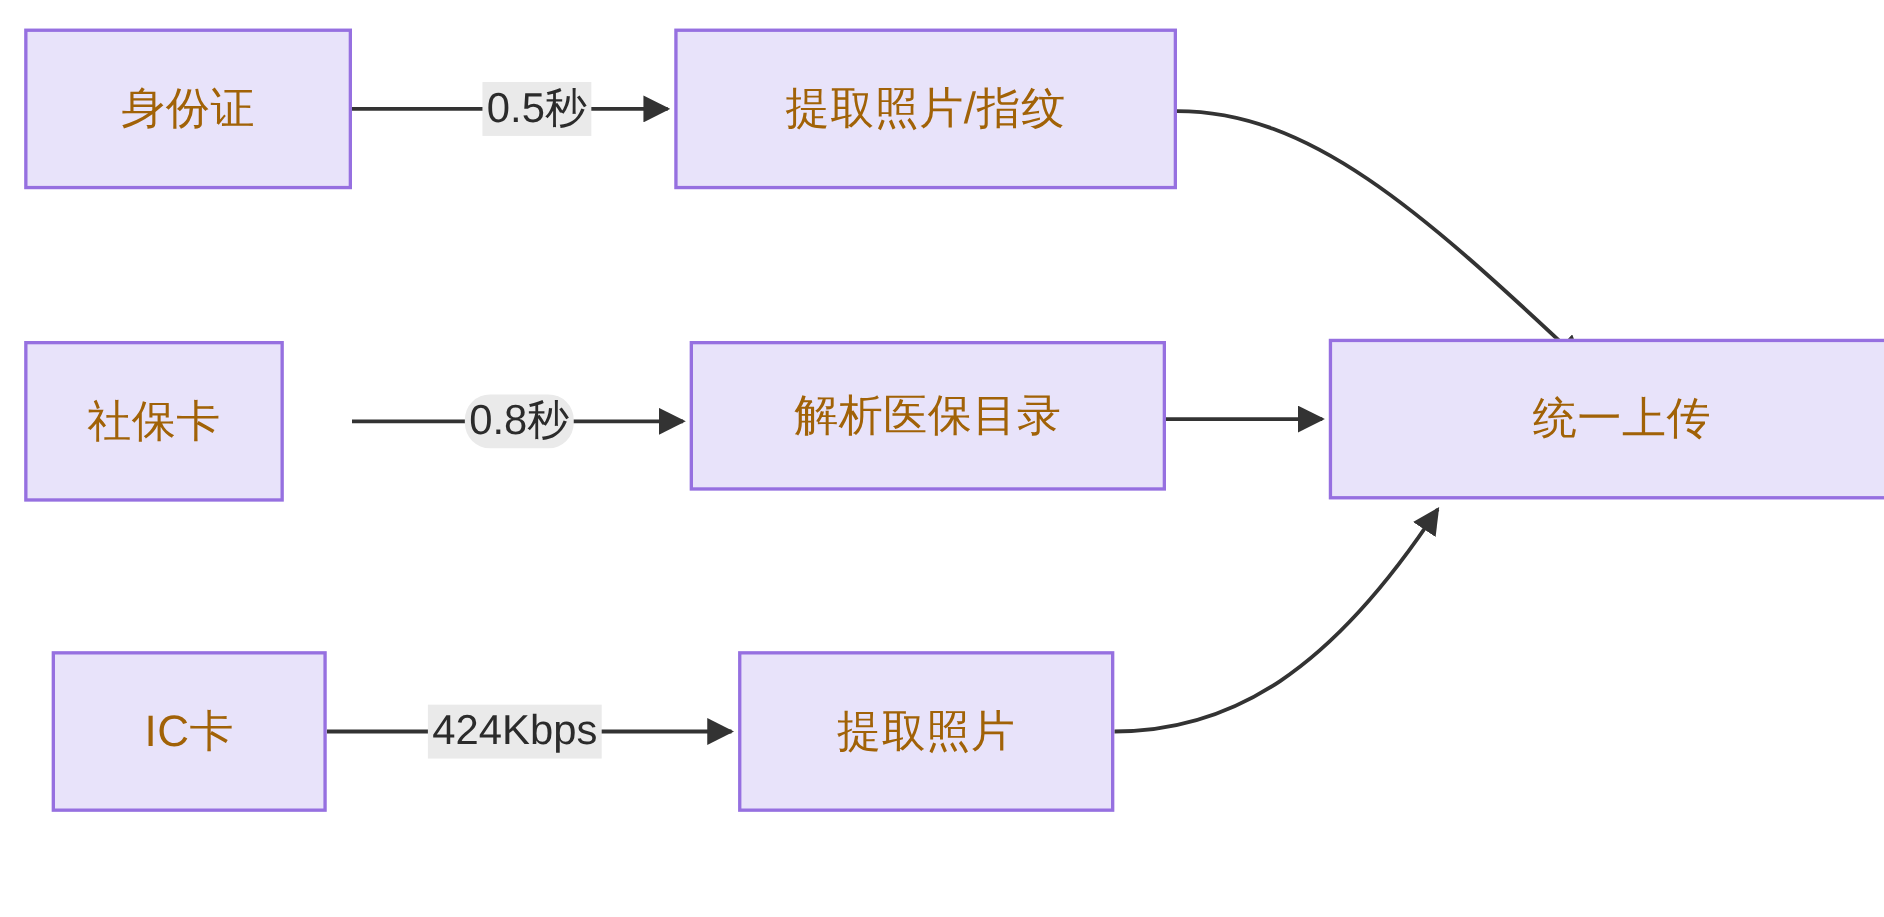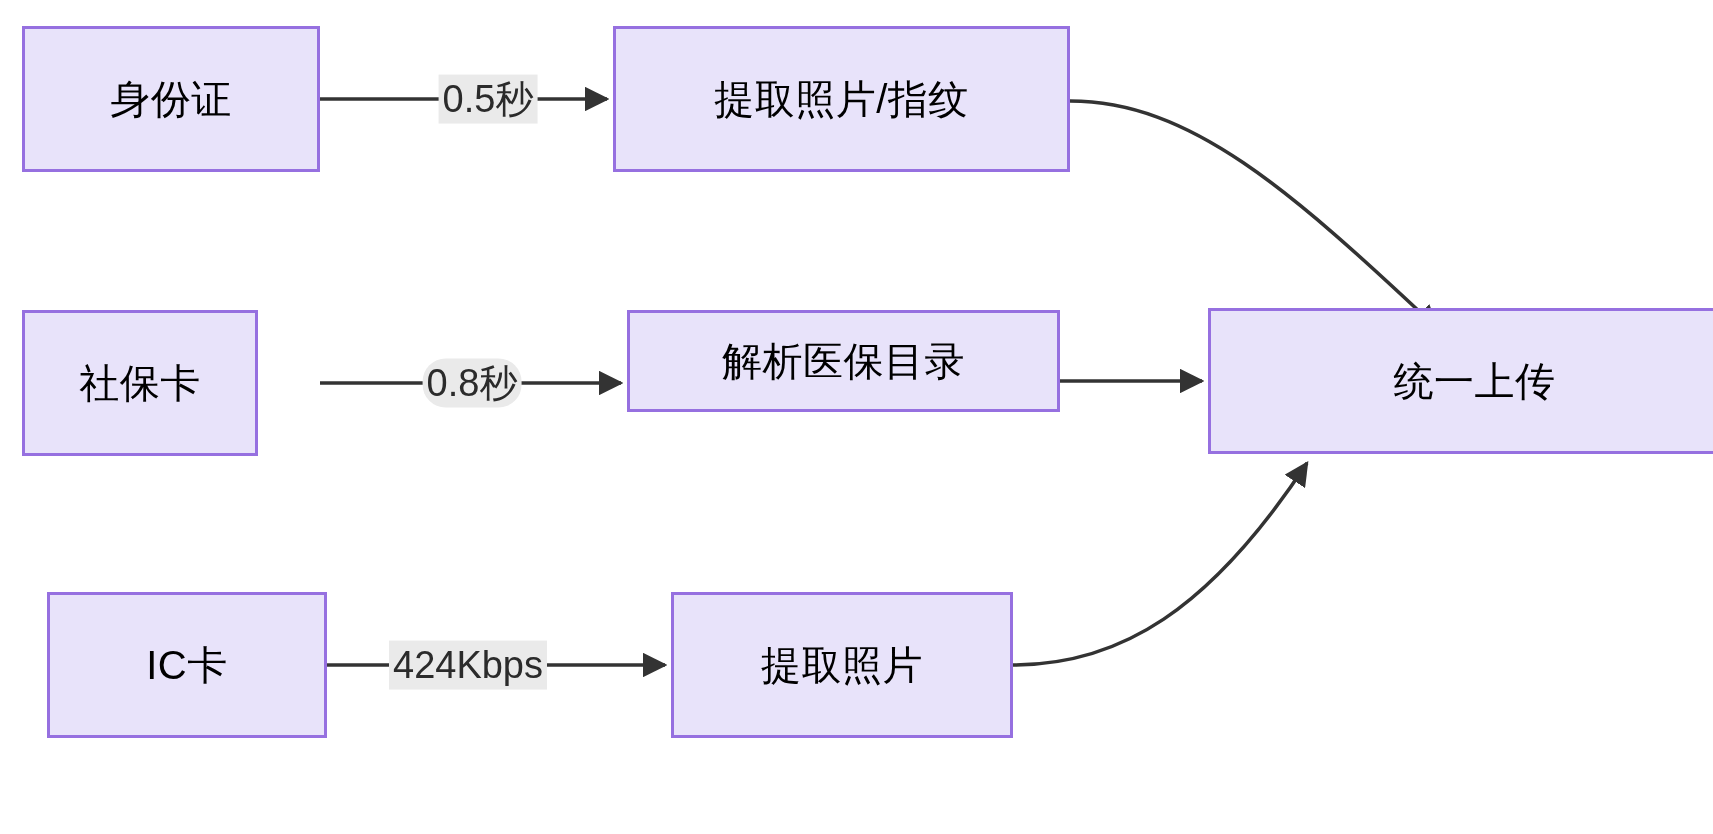--- a/index.html
+++ b/index.html
@@ -24,21 +24,21 @@
     pointer-events: none;
   }
   .node {
     position: absolute;
     box-sizing: border-box;
     background: #E8E3FA;
     border: 3px solid #9670E0;
     display: flex;
     align-items: center;
     justify-content: center;
-    color: #000000;
+    color: #a16207;
     font-size: 40px;
     letter-spacing: 0.5px;
     line-height: 1;
     white-space: nowrap;
   }
   .edge-label {
     position: absolute;
     background: #EAEAEA;
     color: #2b2b2b;
     font-size: 38px;
@@ -78,25 +78,25 @@
   </div>
 
   <div class="node" style="left:613px; top:26px; width:457px; height:146px;">
     <span>提取照片/指纹</span>
   </div>
 
   <div class="node" style="left:22px; top:310px; width:236px; height:146px;">
     <span>社保卡</span>
   </div>
 
-  <div class="node" style="left:627px; top:310px; width:433px; height:102px;">
+  <div class="node" style="left:627px; top:310px; width:433px; height:136px;">
     <span>解析医保目录</span>
   </div>
 
-  <div class="node" style="left:47px; top:592px; width:280px; height:146px;">
+  <div class="node" style="left:47px; top:592px; width:250px; height:146px;">
     <span>IC卡</span>
   </div>
 
   <div class="node" style="left:671px; top:592px; width:342px; height:146px;">
     <span>提取照片</span>
   </div>
 
   <div class="node" style="left:1208px; top:308px; width:533px; height:146px;">
     <span>统一上传</span>
   </div>

